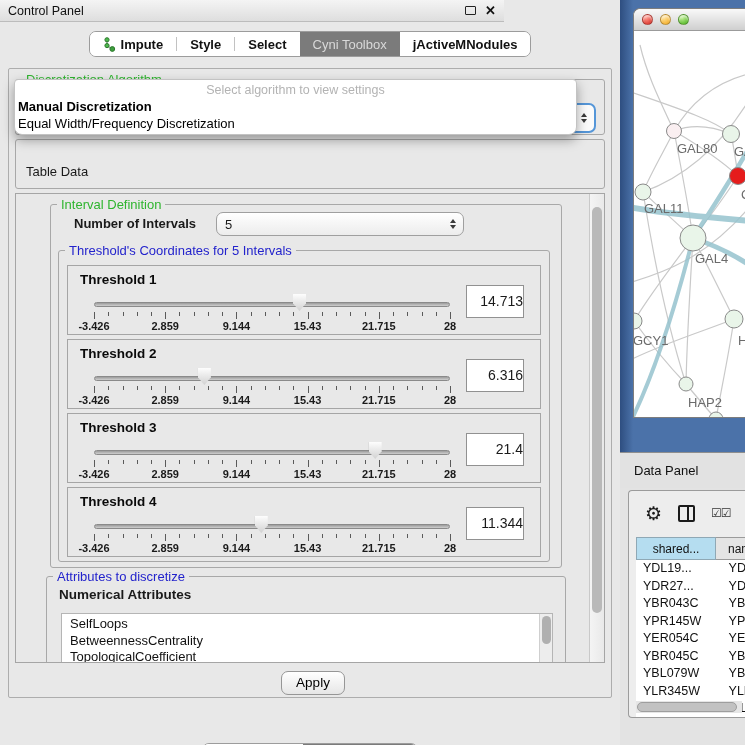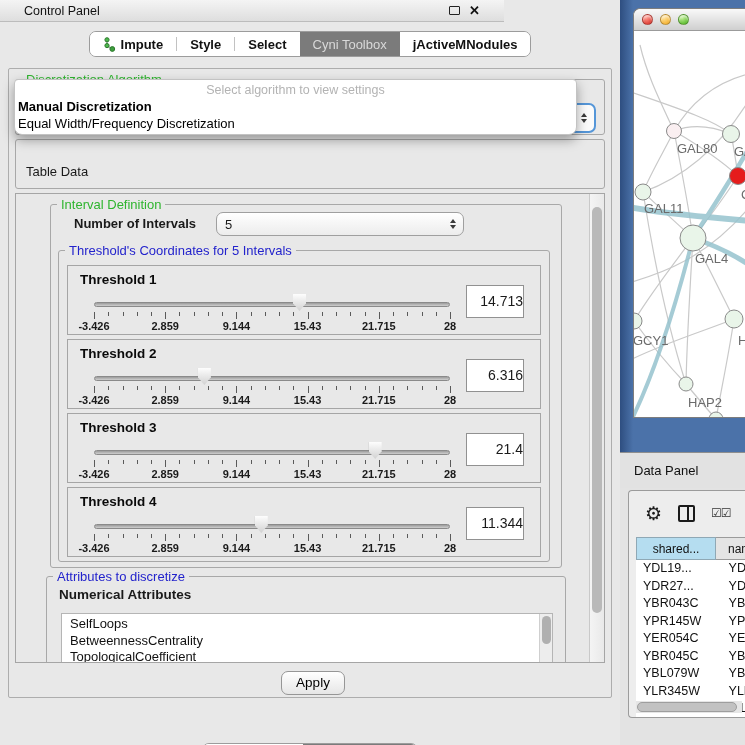--- a/index.html
+++ b/index.html
@@ -4,21 +4,21 @@
 <style>
   * { margin:0; padding:0; box-sizing:border-box; }
   html,body { width:745px; height:745px; }
   body { font-family:"Liberation Sans", sans-serif; font-size:13px; color:#1a1a1a; }
   .app { position:relative; width:745px; height:745px; background:#e8e8e8; overflow:hidden; }
 
   
   .control-panel { position:absolute; left:0; top:0; width:620px; height:745px; background:#e8e8e8; }
   .titlebar { position:absolute; left:0; top:0; width:504px; height:22px;
     background:linear-gradient(#f4f4f4,#dedede); border-bottom:1px solid #bcbcbc;
-    display:flex; align-items:center; padding:0 24px;gap:28px; }
+    display:flex; align-items:center; padding:0 8px;gap:28px; }
   .titlebar .t { font-size:12.5px; color:#111; }
   .win-btns { margin-left:auto; display:flex; align-items:center; gap:9px; }
   .float-icon { width:11px; height:9px; border:1.5px solid #222; border-radius:1px; }
   .close-icon { font-size:13px; font-weight:bold; color:#111; line-height:1; }
 
   
   .tabbar-wrap { position:absolute; left:0; top:31px; width:620px; display:flex; justify-content:center; }
   .tabbar { display:flex; align-items:stretch; height:26px; background:#fff; border:1px solid #9c9c9c;
     border-radius:7px; overflow:hidden; }
   .tab { display:flex; align-items:center; gap:5px; padding:0 13px; font-weight:bold; font-size:13px;

